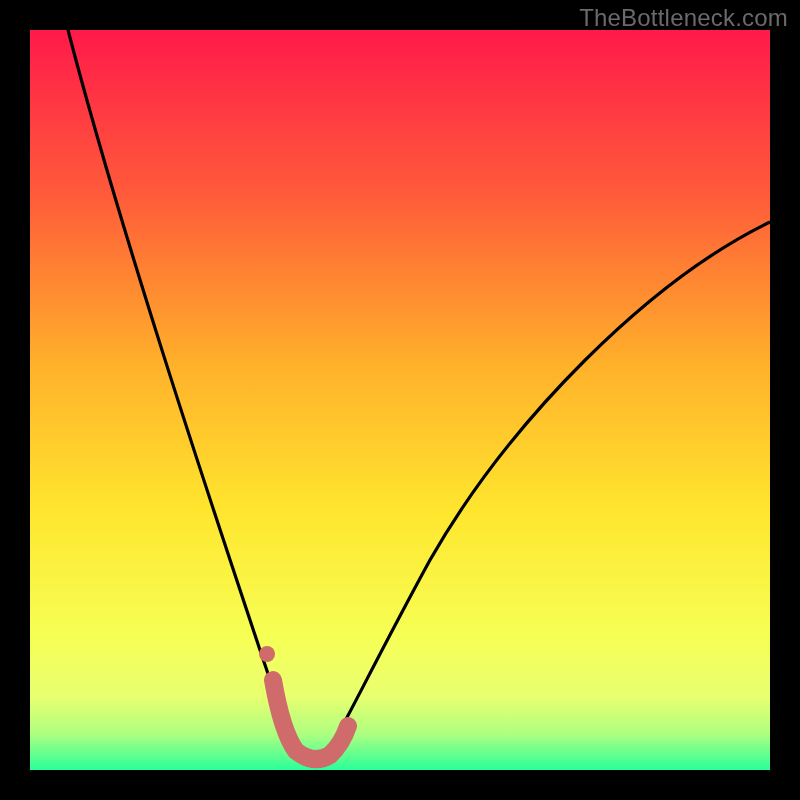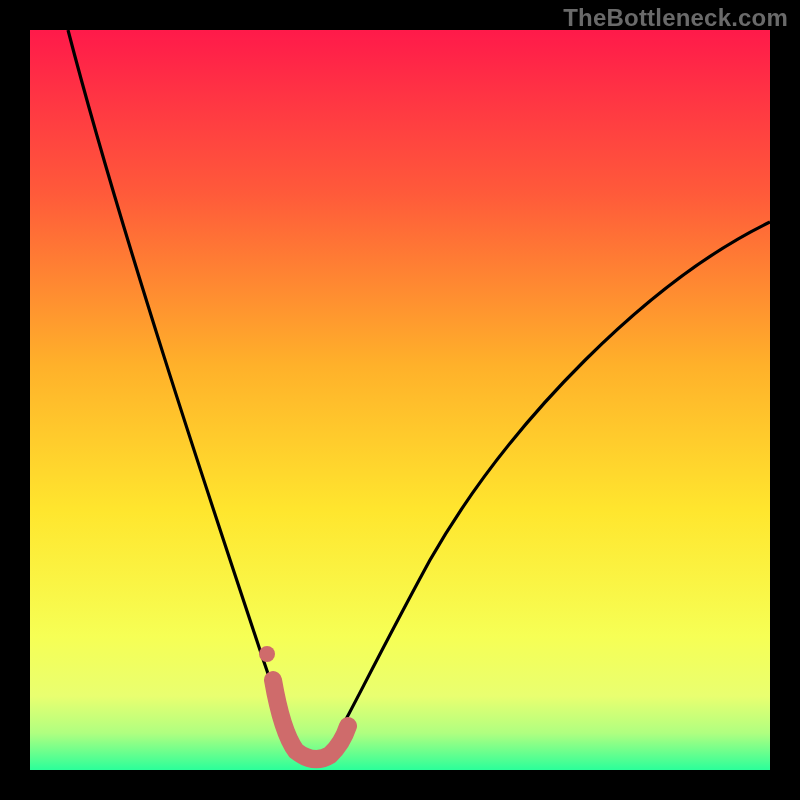--- a/index.html
+++ b/index.html
@@ -22,21 +22,21 @@
   .gradient-bg {
     position: absolute;
     inset: 0;
   }
   .watermark {
     position: absolute;
     top: 4px;
     right: 12px;
     color: #6a6a6a;
     font-size: 24px;
-    font-weight: 700;
+    font-weight: 400;
     letter-spacing: 0.2px;
     user-select: none;
   }
   svg.curves {
     position: absolute;
     inset: 0;
   }
 </style>
 </head>
 <body>

